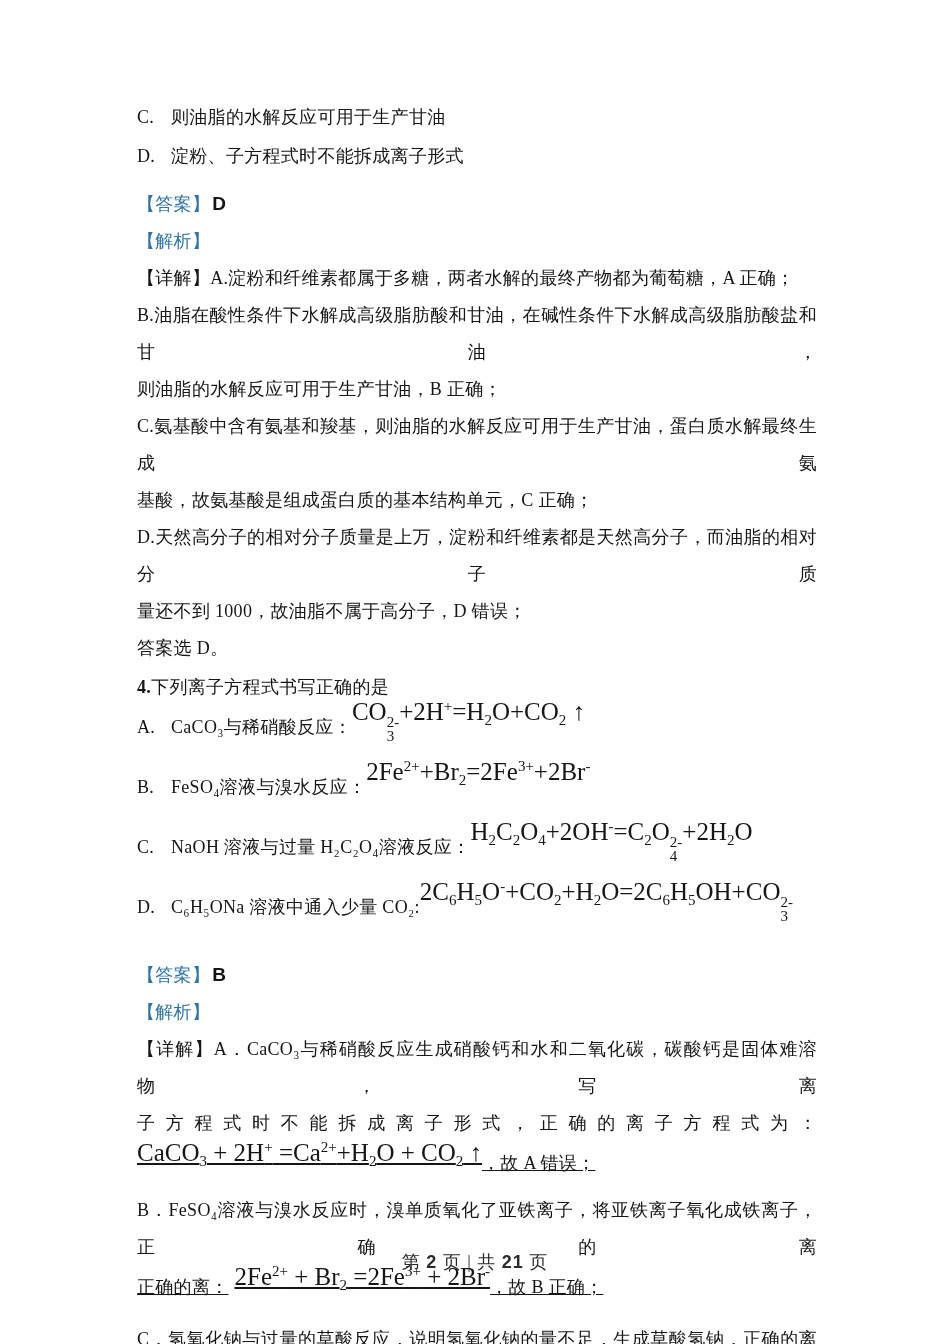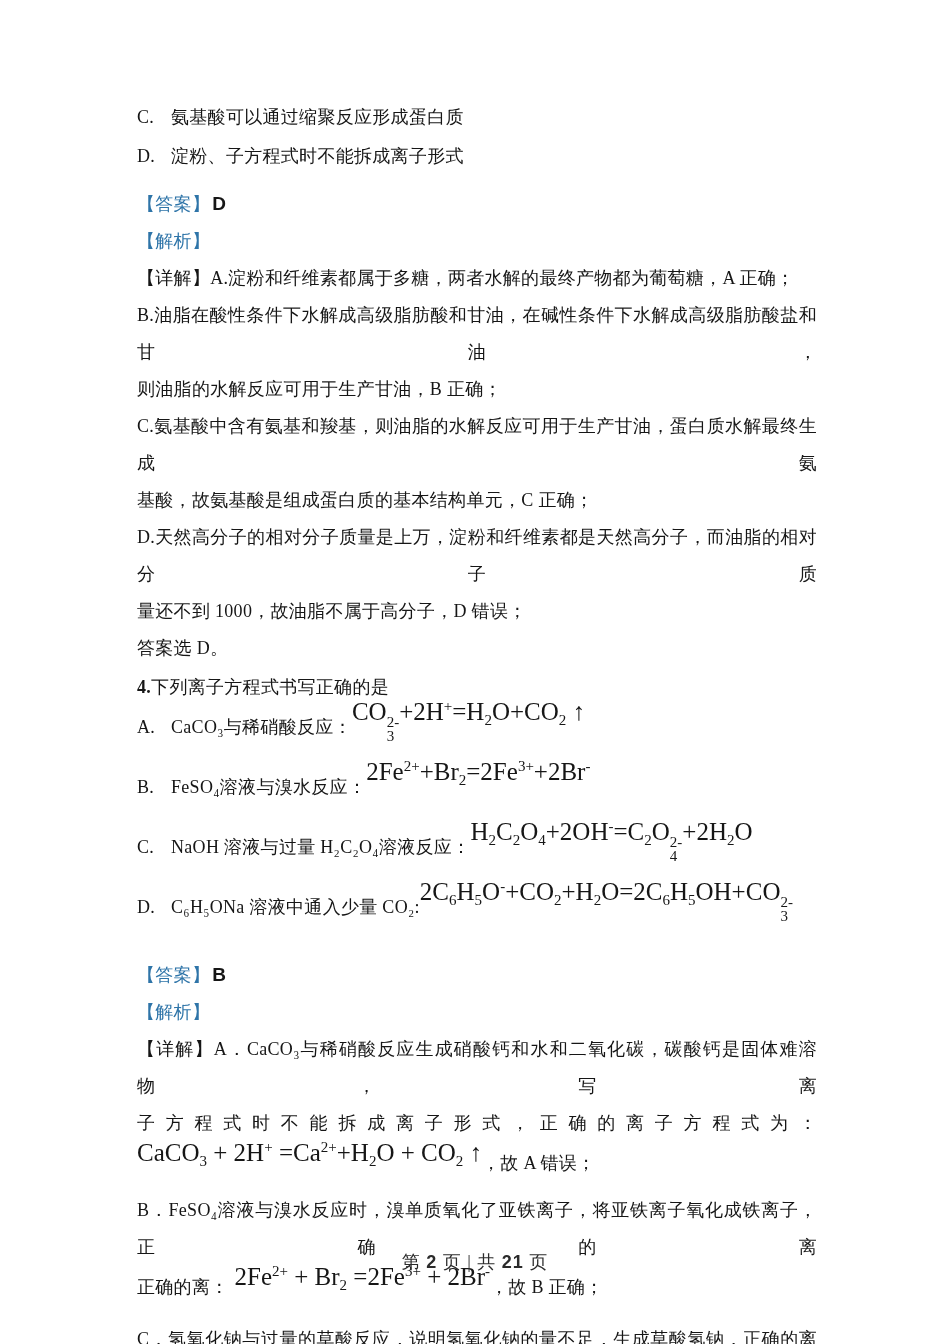--- a/index.html
+++ b/index.html
@@ -44,21 +44,21 @@
   .stack {
     display:inline-flex; flex-direction:column;
     font-size:60%; line-height:0.95;
     vertical-align:-0.45em;
   }
   .stack .st-sup, .stack .st-sub { display:block; }
 
   .q4-opt { height:60px; display:flex; align-items:baseline; }
   .q4-opt .formula { top:-13px; }
 
-  .fline { display:flex; align-items:baseline; height:50px; }
+  .fline { display:flex; align-items:baseline; height:50px;text-decoration:underline; }
   .fline .formula { top:-8px; }
   .fline .after { font-size:18px; }
 
   .footer {
     position:absolute;
     left:0; right:0; top:1250px;
     text-align:center;
     font-size:18px;
     color:#2b2b2b;
     letter-spacing:1px;
@@ -66,21 +66,21 @@
   .footer .num { font-family:"Liberation Sans", sans-serif; font-weight:bold; }
 </style>
 </head>
 <body>
 
 <div class="page">
   <div class="content">
 
     <div class="line opt-row">
       <span class="opt-label">C.</span>
-      <span>氨基酸可以通过缩聚反应形成蛋白质</span>
+      <span>则油脂的水解反应可用于生产甘油</span>
     </div>
     <div class="line opt-row gap-xs">
       <span class="opt-label">D.</span>
       <span>淀粉、子方程式时不能拆成离子形式</span>
     </div>
 
     <div class="line gap-sm">
       <span class="tag-blue">【答案】</span><span class="ans-letter">D</span>
     </div>
     <div class="line">

